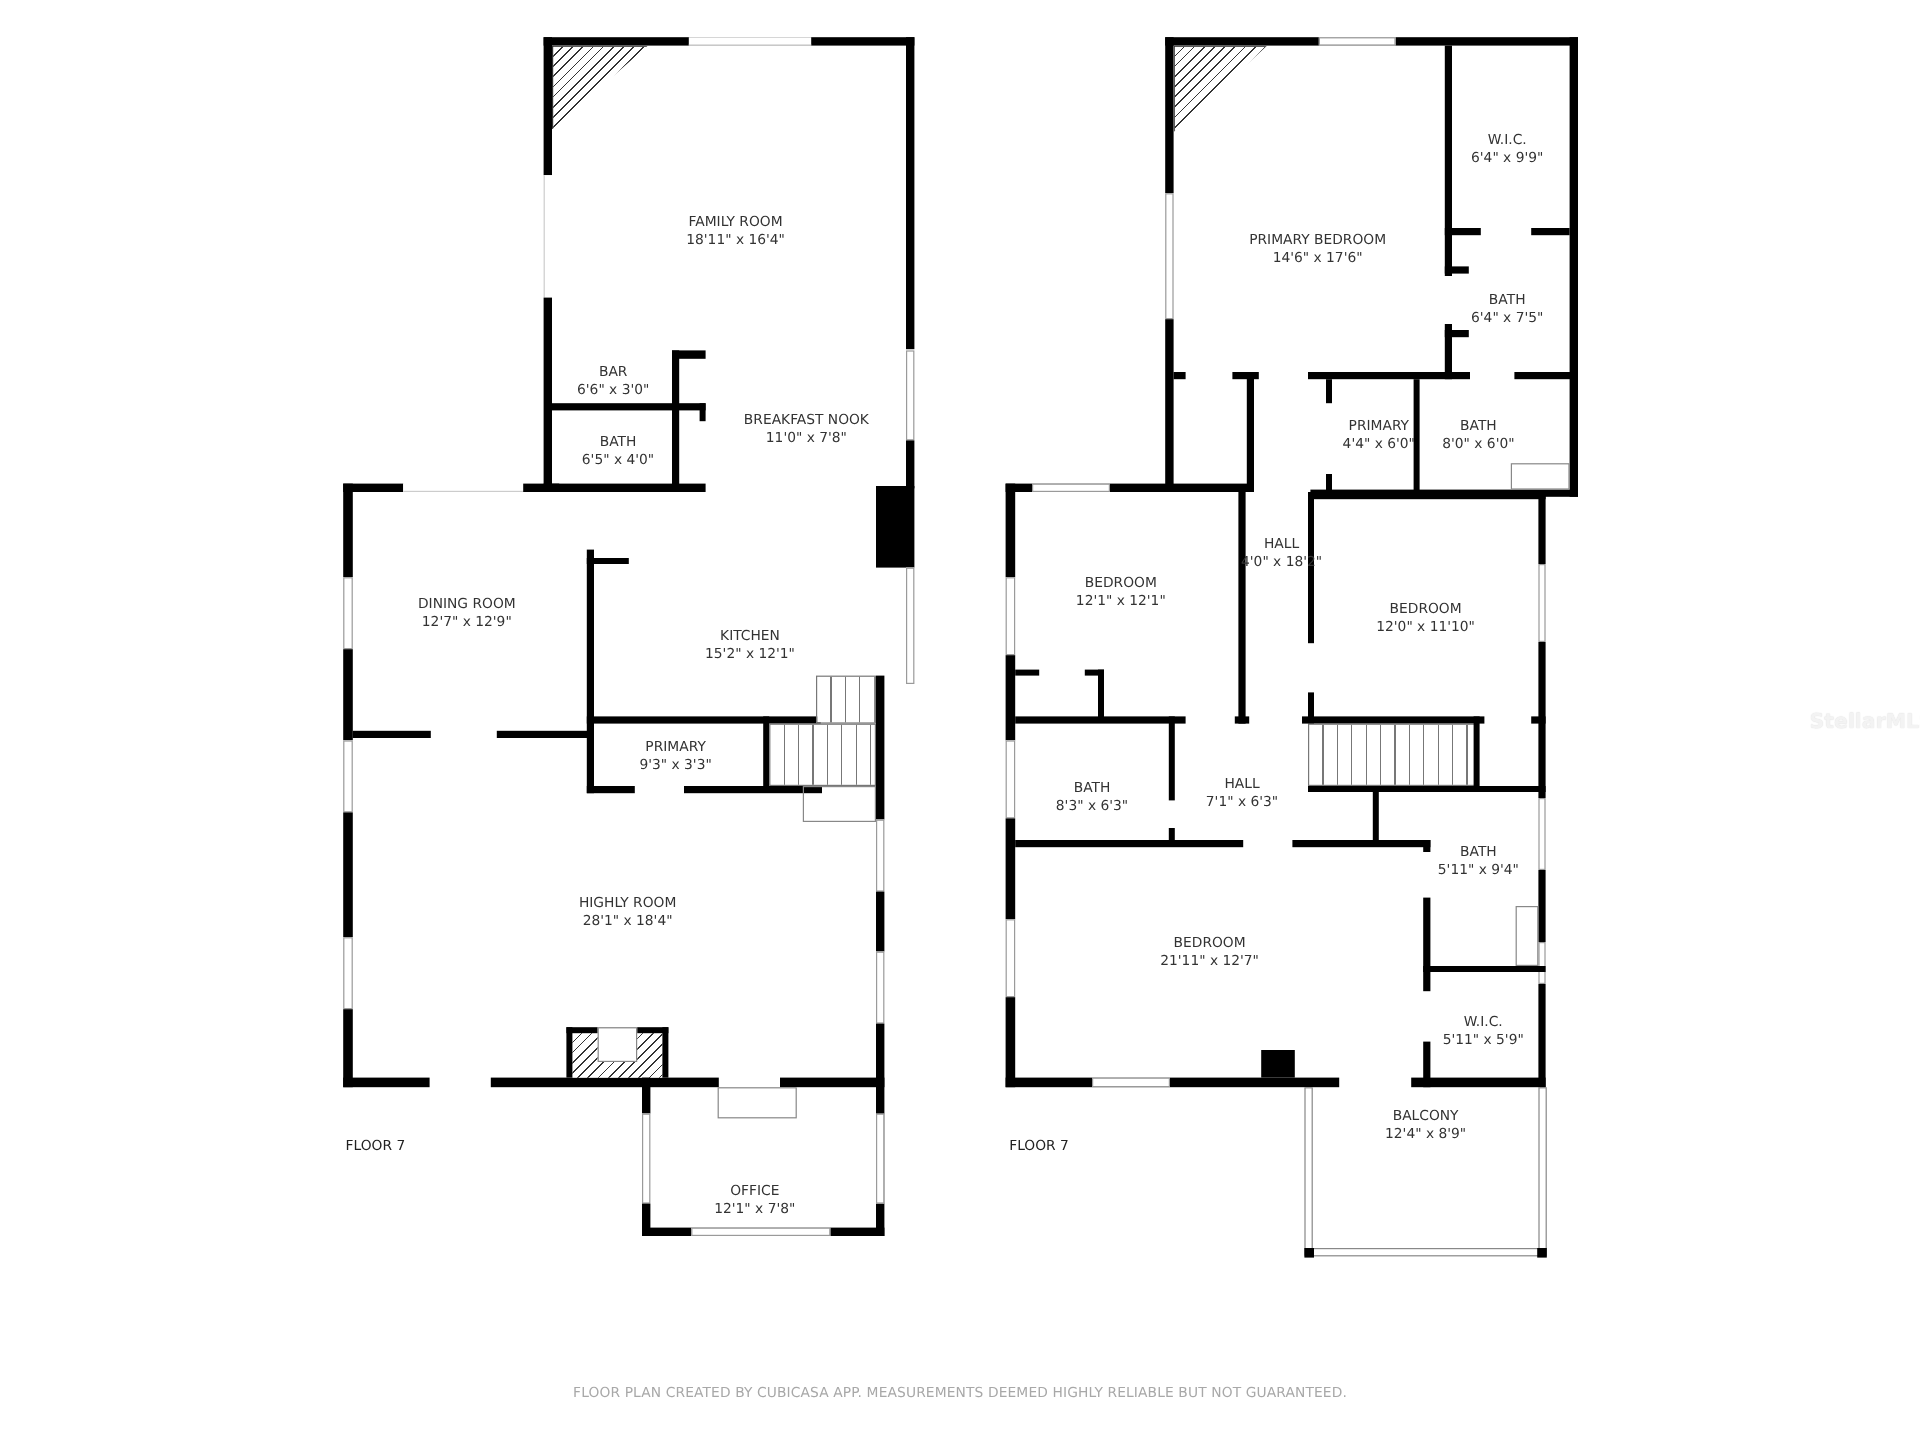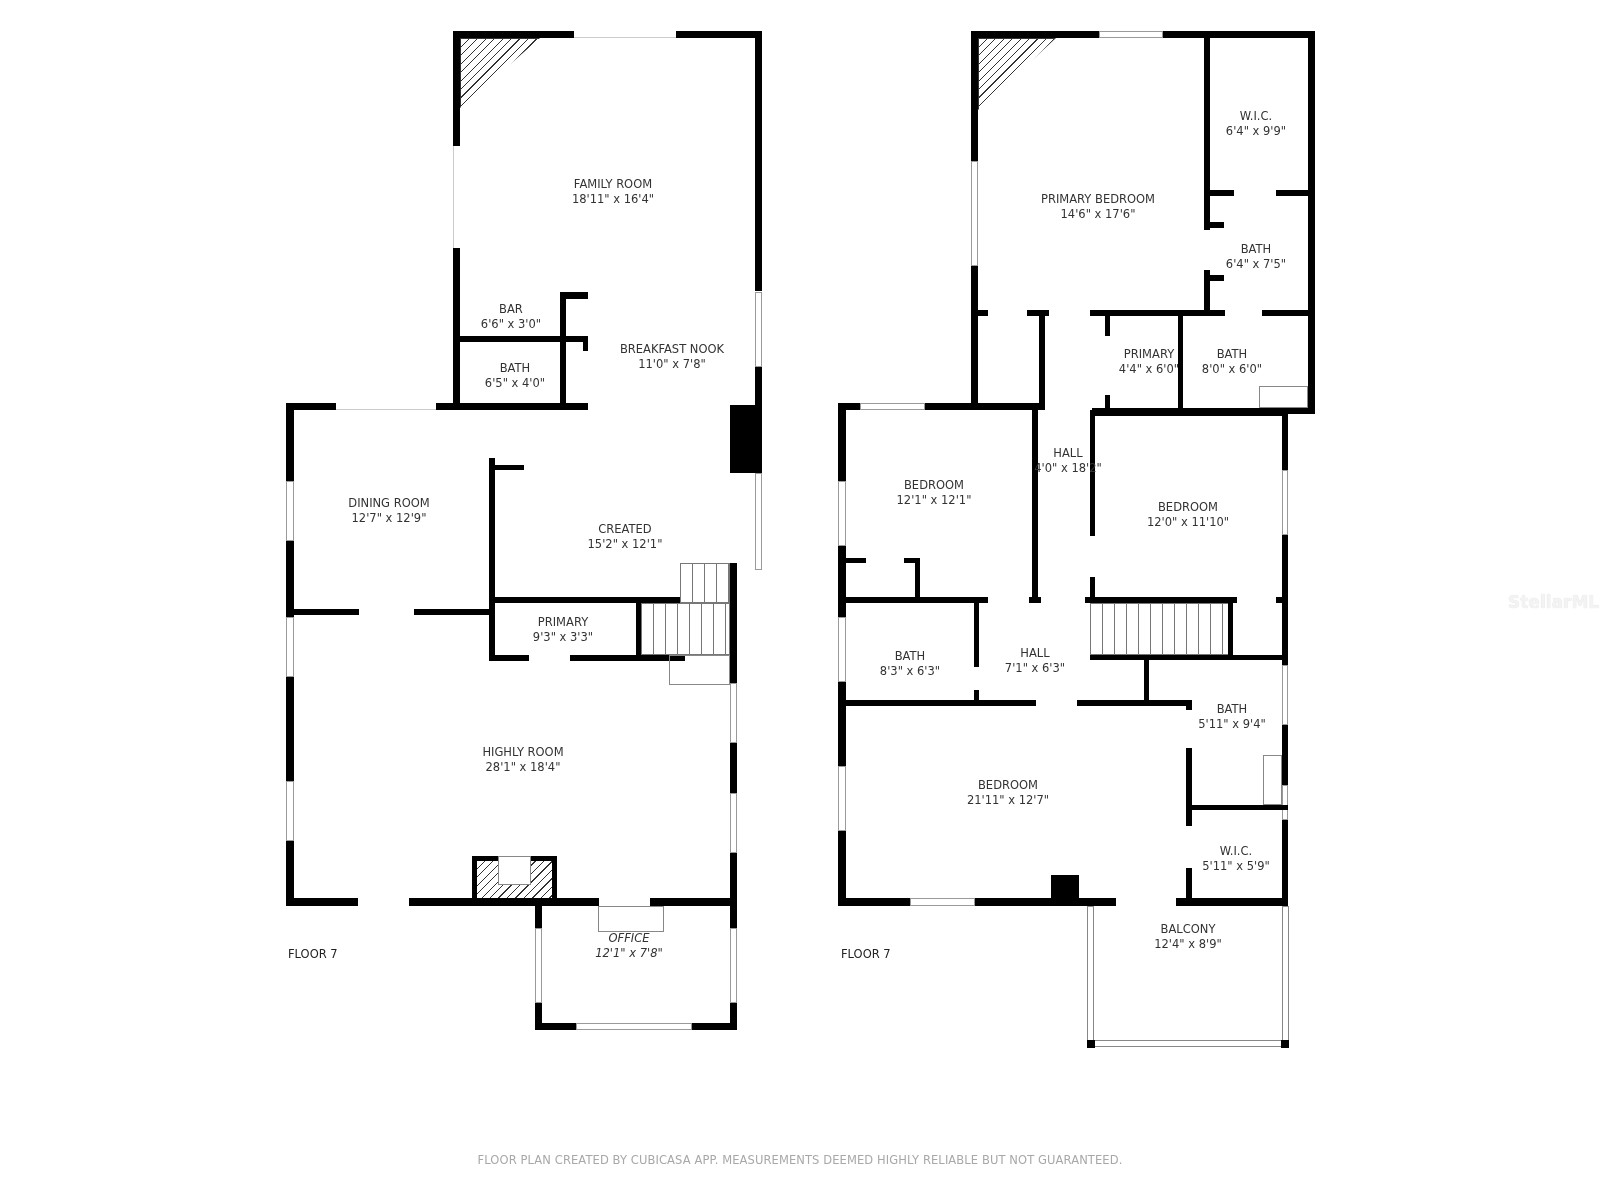--- a/index.html
+++ b/index.html
@@ -96,32 +96,32 @@
     </div>
   <div class="room" style="left:672px;top:342px;">
       <span class="n">BREAKFAST NOOK</span>
       <span class="d">11'0" x 7'8"</span>
     </div>
   <div class="room" style="left:389px;top:496px;">
       <span class="n">DINING ROOM</span>
       <span class="d">12'7" x 12'9"</span>
     </div>
   <div class="room" style="left:625px;top:522px;">
-      <span class="n">CREATED</span>
+      <span class="n">KITCHEN</span>
       <span class="d">15'2" x 12'1"</span>
     </div>
   <div class="room" style="left:563px;top:615px;">
       <span class="n">PRIMARY</span>
       <span class="d">9'3" x 3'3"</span>
     </div>
   <div class="room" style="left:523px;top:745px;">
       <span class="n">HIGHLY ROOM</span>
       <span class="d">28'1" x 18'4"</span>
     </div>
-  <div class="room" style="left:629px;top:931px;font-style:italic;">
+  <div class="room" style="left:629px;top:985px;">
       <span class="n">OFFICE</span>
       <span class="d">12'1" x 7'8"</span>
     </div>
   <div class="fl" style="left:288px;top:947px;">FLOOR 7</div>
 </div>
 
 <div>
   <div class="w" style="left:971px;top:31px;width:344px;height:7px;"></div>
   <div class="win" style="left:1099px;top:31px;width:64px;height:7px;"></div>
   <div class="w" style="left:971px;top:31px;width:7px;height:130px;"></div>

